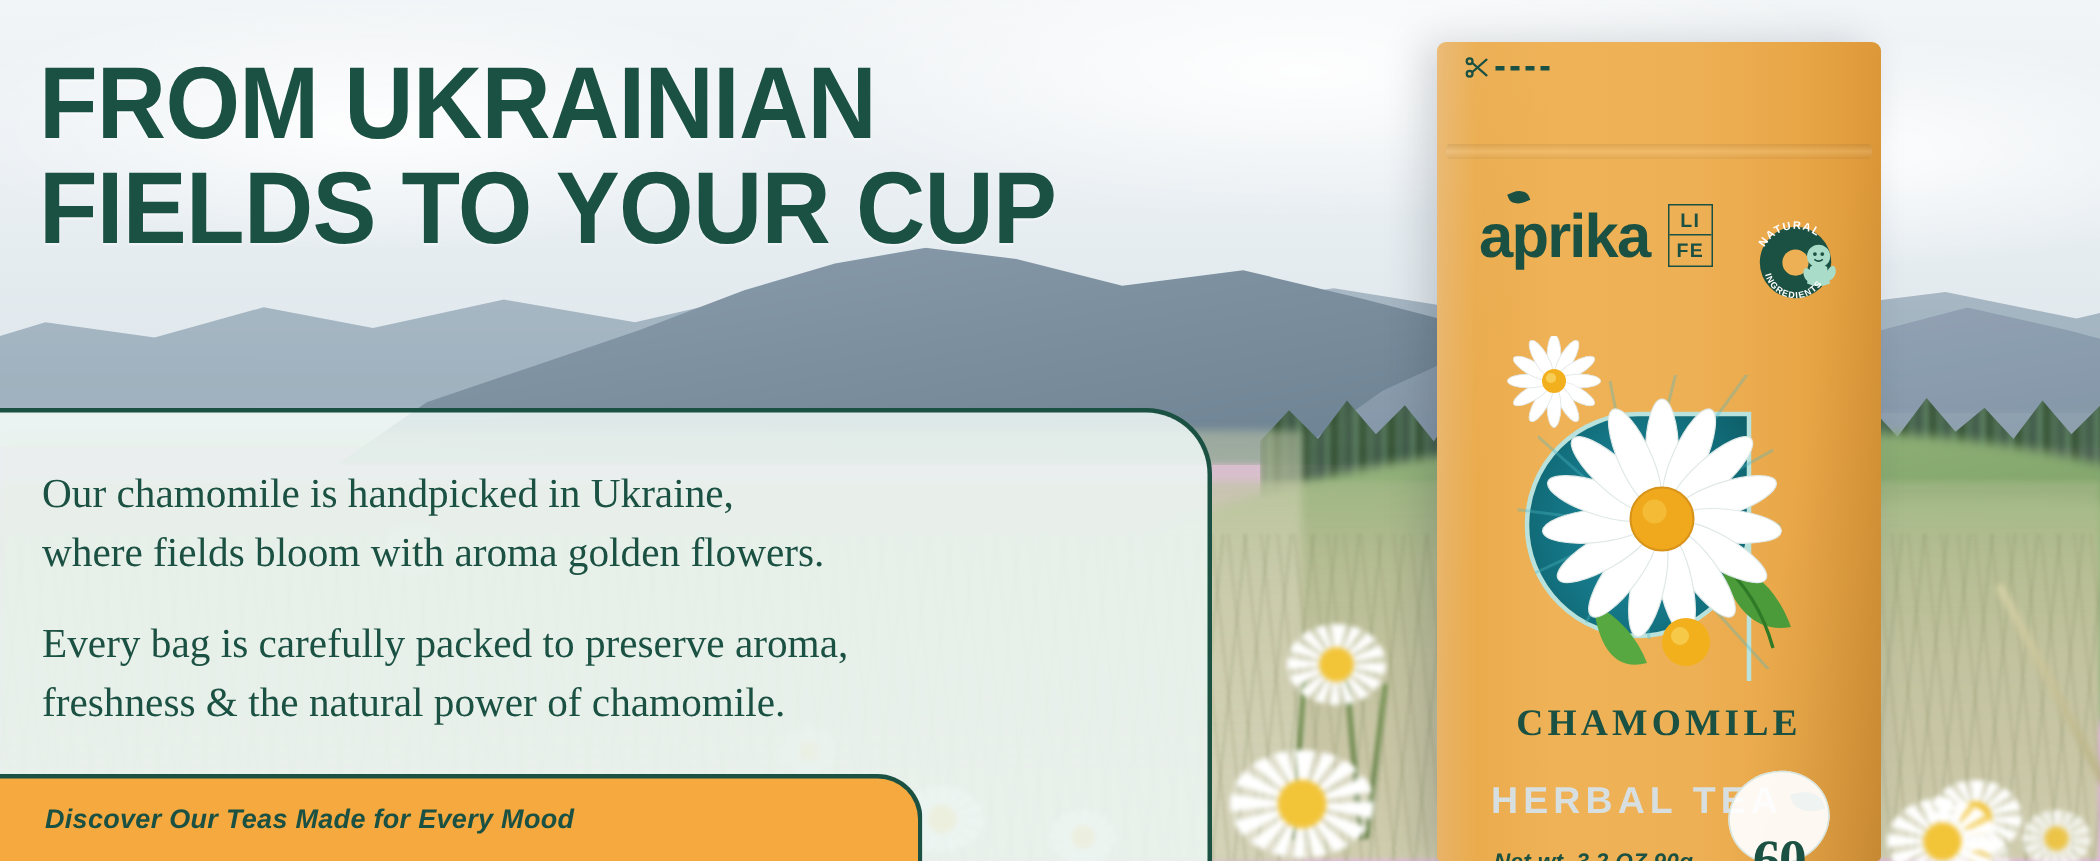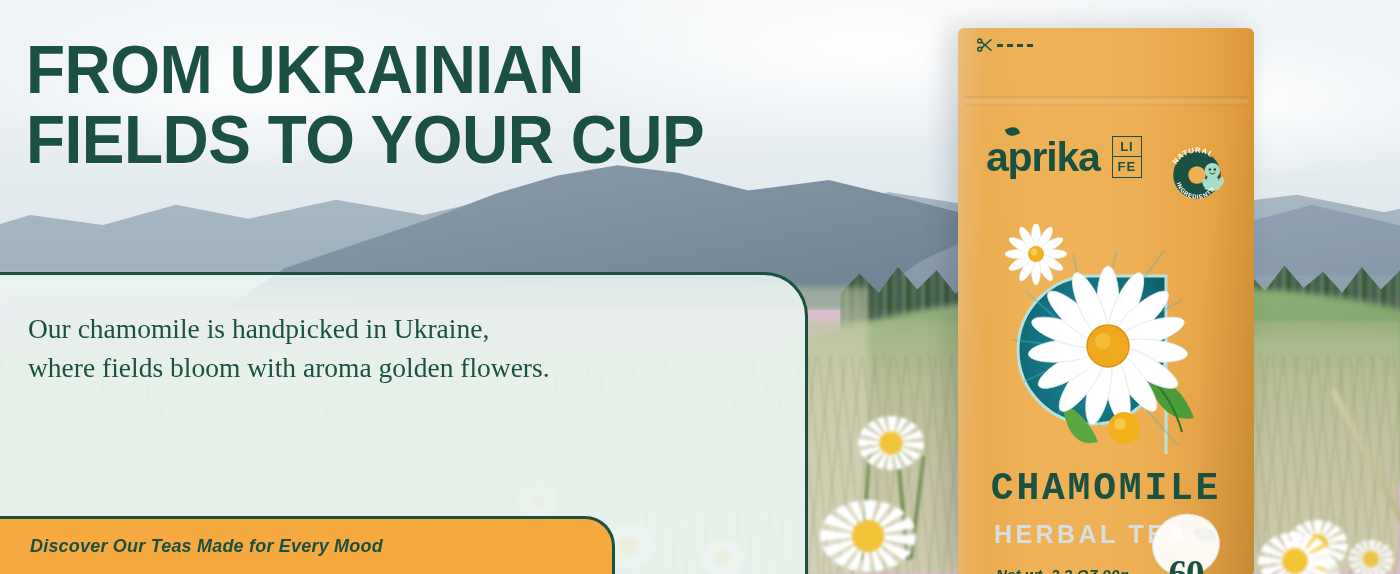--- a/index.html
+++ b/index.html
@@ -323,22 +323,22 @@
     width: 208px;
     height: 248px;
   }
 
   .product-name {
     position: absolute;
     left: 0; right: 0;
     top: 442px;
     text-align: center;
     color: #1b5142;
-    font-family: Liberation Mono, monospace;
-    font-size: 38px;
+    font-family: Liberation Serif, serif;
+    font-size: 25px;
     font-weight: bold;
     letter-spacing: 2.8px;
     line-height: 1;
   }
   .product-sub {
     position: absolute;
     left: 36px;
     top: 494px;
     display: flex;
     align-items: center;
@@ -431,20 +431,24 @@
   <div class="headline">
     <span>FROM UKRAINIAN</span>
     <span>FIELDS TO YOUR CUP</span>
   </div>
 
   <div class="panel">
     <div class="panel-text">
       <p>
         <span class="line">Our chamomile is handpicked in Ukraine,</span>
         <span class="line">where fields bloom with aroma golden flowers.</span>
+      </p>
+      <p>
+        <span class="line">Every bag is carefully packed to preserve aroma,</span>
+        <span class="line">freshness &amp; the natural power of chamomile.</span>
       </p>
     </div>
   </div>
 
   <div class="cta">
     <span class="cta-label">Discover Our Teas Made for Every Mood</span>
   </div>
 
   <div class="pouch">
     <div class="pouch-crease"></div>

